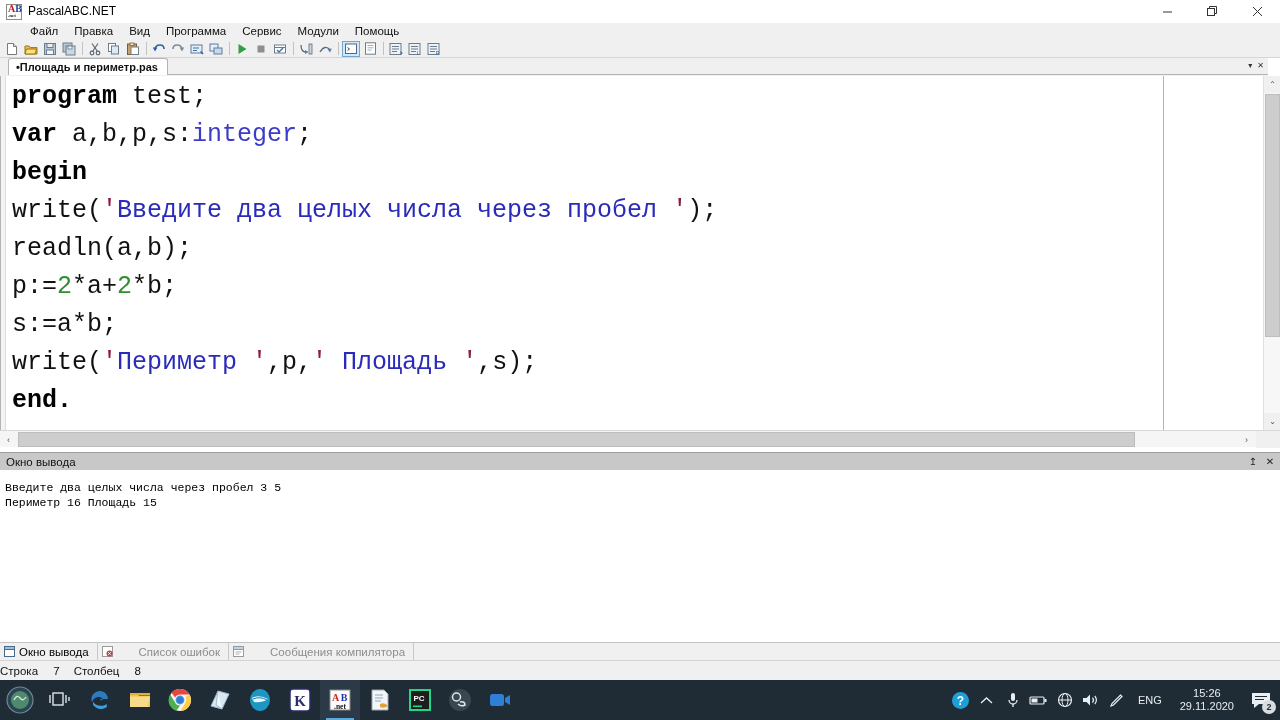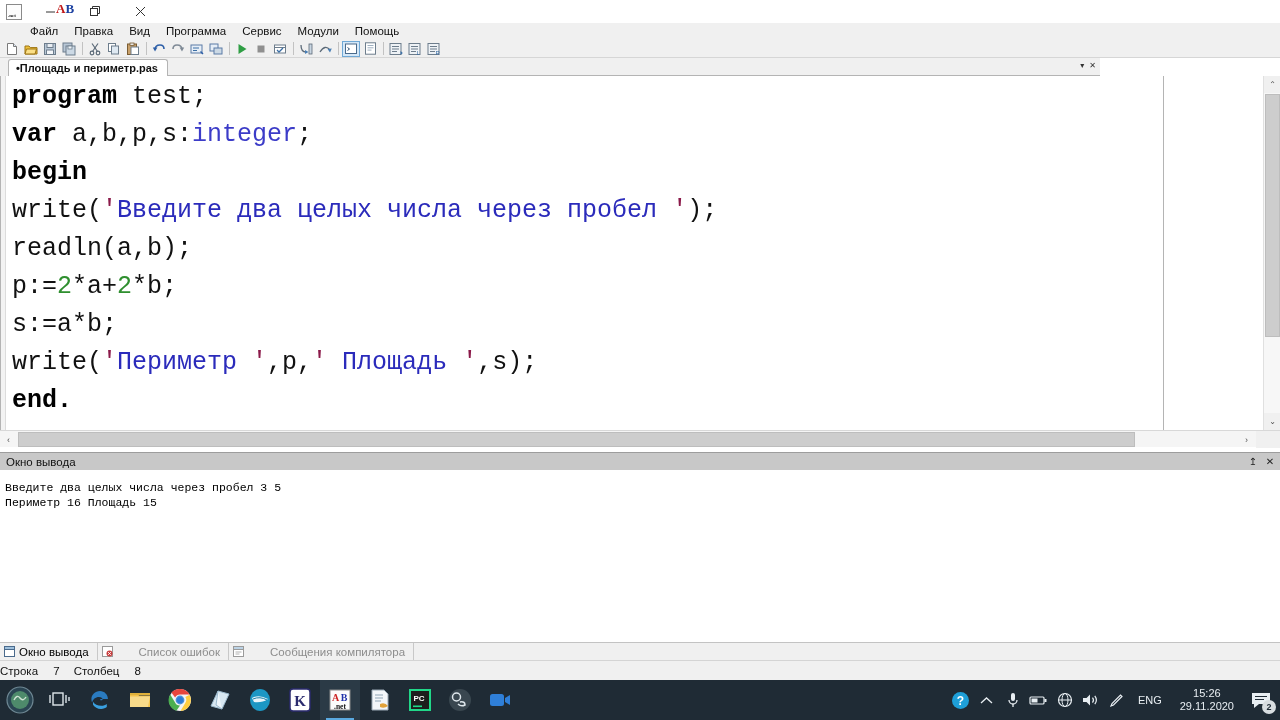--- a/index.html
+++ b/index.html
@@ -16,24 +16,23 @@
     position: absolute; left: 0; top: 0; width: 1280px; height: 23px;
     background: #ffffff;
     display: flex; align-items: center;
   }
   #app-icon {
     width: 16px; height: 16px; margin-left: 6px; margin-right: 6px;
     background: #fdfdfd; border: 1px solid #8a8a8a; position: relative;
     flex: 0 0 auto;
   }
   #app-icon .ab {
-    position: absolute; left: 1px; top: 0px; font-size: 13px; font-weight: bold;
+    position: absolute; left: 1px; top: 0px; font-size: 10px; font-weight: bold;
     color: #c01818; letter-spacing: 0px; line-height: 8px;
     font-family: "Liberation Serif", serif;
-    padding-left: 48px;
   }
   #app-icon .ab b:last-child { color: #1a3fa0; }
   #app-icon .net {
     position: absolute; left: 1px; bottom: 0px; font-size: 5px; font-weight: bold;
     color: #222; line-height: 6px; font-family: "Liberation Serif", serif;
   }
   #window-title {
     font-size: 12px; color: #000; line-height: 23px; flex: 1 1 auto;
   }
   .wbtn {
@@ -66,22 +65,22 @@
   }
   .tb-btn.active { border: 1px solid #6fa8d6; background: #d4e7f7; }
   .tb-sep {
     width: 1px; height: 13px; background: #c2c2c2; margin: 0 3px;
     flex: 0 0 auto;
   }
   .ic { display: block; }
 
   
   #tabstrip {
-    position: absolute; left: 0; top: 58px; width: 1100px; height: 18px;
-    background: #f0f0f0; display: flex; align-items: center;
+    position: absolute; left: 0; top: 58px; width: 1268px; height: 18px;
+    background: #f0f0f0; display: flex; align-items: flex-start;
   }
   #doc-tab {
     height: 17px; background: #ffffff;
     border: 1px solid #b4b4b4; border-bottom: none;
     border-radius: 3px 3px 0 0;
     padding: 0 9px 0 7px; margin-left: 8px;
     display: flex; align-items: center;
     font-size: 11px; font-weight: bold; color: #111; white-space: nowrap;
   }
   #tab-rest {
@@ -243,20 +242,21 @@
   }
 </style>
 </head>
 <body>
 
 <div id="titlebar">
   <div id="app-icon">
     <div class="ab"><b>A</b><b>B</b></div>
     <div class="net">.net</div>
   </div>
+  <div id="window-title">PascalABC.NET</div>
   <div class="wbtn">
     <svg width="11" height="11" viewBox="0 0 11 11">
         <line x1="1" y1="6" x2="10" y2="6" stroke="#333" stroke-width="1"></line>
       </svg>
   </div>
   <div class="wbtn">
     <svg width="11" height="11" viewBox="0 0 11 11">
       <rect x="0.5" y="2.5" width="7" height="7" fill="none" stroke="#333" stroke-width="1"></rect>
       <polyline points="2.5,2.5 2.5,0.5 9.5,0.5 9.5,7.5 7.5,7.5" fill="none" stroke="#333" stroke-width="1"></polyline>
     </svg>

